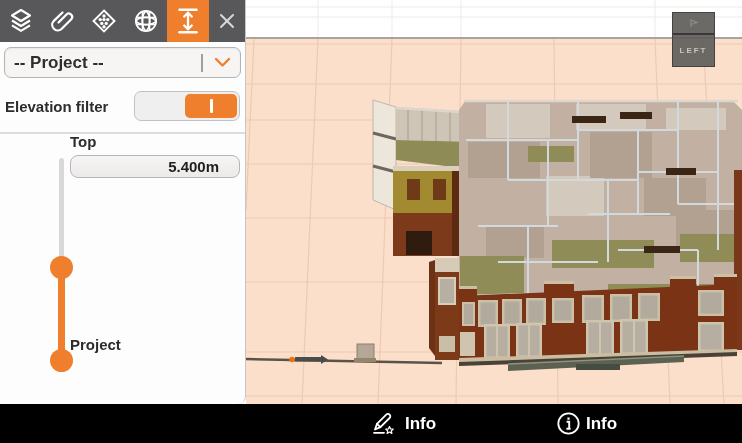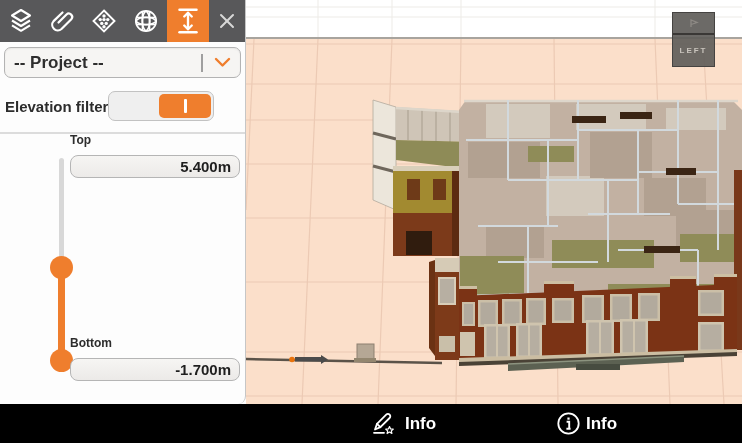--- a/index.html
+++ b/index.html
@@ -24,35 +24,35 @@
   .tool{flex:1;display:flex;align-items:center;justify-content:center;cursor:pointer;}
   .tool.active{background:var(--accent,#ef7e2d);}
   .tool-close{width:36px;display:flex;align-items:center;justify-content:center;}
 
   .dropdown{margin:5px 4px 0 4px;height:31px;border:1px solid #b3b3b3;border-radius:7px;
             background:#f6f5f3;display:flex;align-items:center;padding:8px 9px;box-sizing:border-box;
             box-shadow:inset 0 1px 2px rgba(0,0,0,.06);}
   .dropdown-label{flex:1;font-size:17px;font-weight:bold;color:#2e2e2e;white-space:nowrap;overflow:hidden;}
   .dropdown-div{width:2px;height:18px;background:#9f9f9f;margin-right:11px;}
 
-  .filter-row{margin:13px 5px 0 5px;display:flex;align-items:center;}
+  .filter-row{margin:13px 5px 0 5px;display:flex;align-items:center;justify-content:space-between;}
   .filter-label{font-size:15px;font-weight:bold;color:#2d2d2d;}
   .toggle{width:106px;height:30px;border:1px solid #c2c2c2;border-radius:7px;background:#efefef;
           position:relative;box-sizing:border-box;cursor:pointer;}
   .toggle-knob{position:absolute;right:2px;top:2px;width:52px;height:24px;border-radius:5px;
                background:var(--accent,#ef7e2d);display:flex;align-items:center;justify-content:center;}
   .toggle-knob span{display:block;width:3px;height:14px;background:#fff;border-radius:1px;}
 
   .hdivider{margin-top:11px;border-top:2px solid #dcdcdc;}
 
-  .range-label{position:absolute;font-size:12px;font-weight:bold;color:#2d2d2d;}
+  .range-label{position:absolute;font-size:15px;font-weight:bold;color:#2d2d2d;}
   .range-field{position:absolute;left:70px;width:170px;height:23px;border:1px solid #b5b5b5;border-radius:8px;
                background:linear-gradient(#f6f5f3,#eceae8);box-sizing:border-box;
                font-size:15px;font-weight:bold;color:#1f1f1f;text-align:right;
-               padding:0 8px;line-height:21px;}
+               padding:0 20px;line-height:21px;}
   .slider-track{position:absolute;left:59px;top:158px;width:5px;height:205px;background:#d8d8d8;border-radius:3px;}
   .slider-range{position:absolute;left:58px;top:267px;width:7px;height:93px;background:var(--accent,#ef7e2d);}
   .slider-handle{position:absolute;left:50px;width:23px;height:23px;border-radius:50%;
                  background:var(--accent,#ef7e2d);cursor:pointer;}
 
   
   .bottombar{position:absolute;left:0;bottom:0;width:742px;height:39px;background:#000;z-index:6;}
   .bb-item{position:absolute;top:0;height:39px;display:flex;align-items:center;gap:5px;
            color:#fff;font-size:17px;font-weight:bold;cursor:pointer;}
 </style>
@@ -344,22 +344,21 @@
     <div class="hdivider"></div>
 
     <span class="range-label" style="left:70px;top:133px">Top</span>
     <div class="range-field" style="top:155px">5.400m</div>
 
     <div class="slider-track"></div>
     <div class="slider-range"></div>
     <div class="slider-handle" style="top:256px"></div>
     <div class="slider-handle" style="top:349px"></div>
 
-    <span class="range-label" style="left:70px;top:336px">Bottom</span>
-    <div class="range-field" style="top:358px">-1.700m</div>
+    <span class="range-label" style="left:70px;top:336px">Project</span>
   </div>
 
   <div class="bottombar">
     <div class="bb-item" style="left:372px">
       <svg width="28" height="26" viewBox="0 0 28 26" fill="none" stroke="#fff" stroke-width="1.8" stroke-linejoin="round" stroke-linecap="round">
         <path d="M3 18.5 L5 12.8 L14.2 3.6 a2.4 2.4 0 0 1 3.4 3.4 L8.4 16.2 Z"></path>
         <line x1="5" y1="12.8" x2="8.4" y2="16.2"></line>
         <line x1="2" y1="21.8" x2="12" y2="21.8"></line>
         <polygon points="17.5,15.5 18.6,18 21.2,18.2 19.3,19.9 19.9,22.5 17.5,21 15.1,22.5 15.7,19.9 13.8,18.2 16.4,18" stroke-width="1.2"></polygon>
       </svg>

